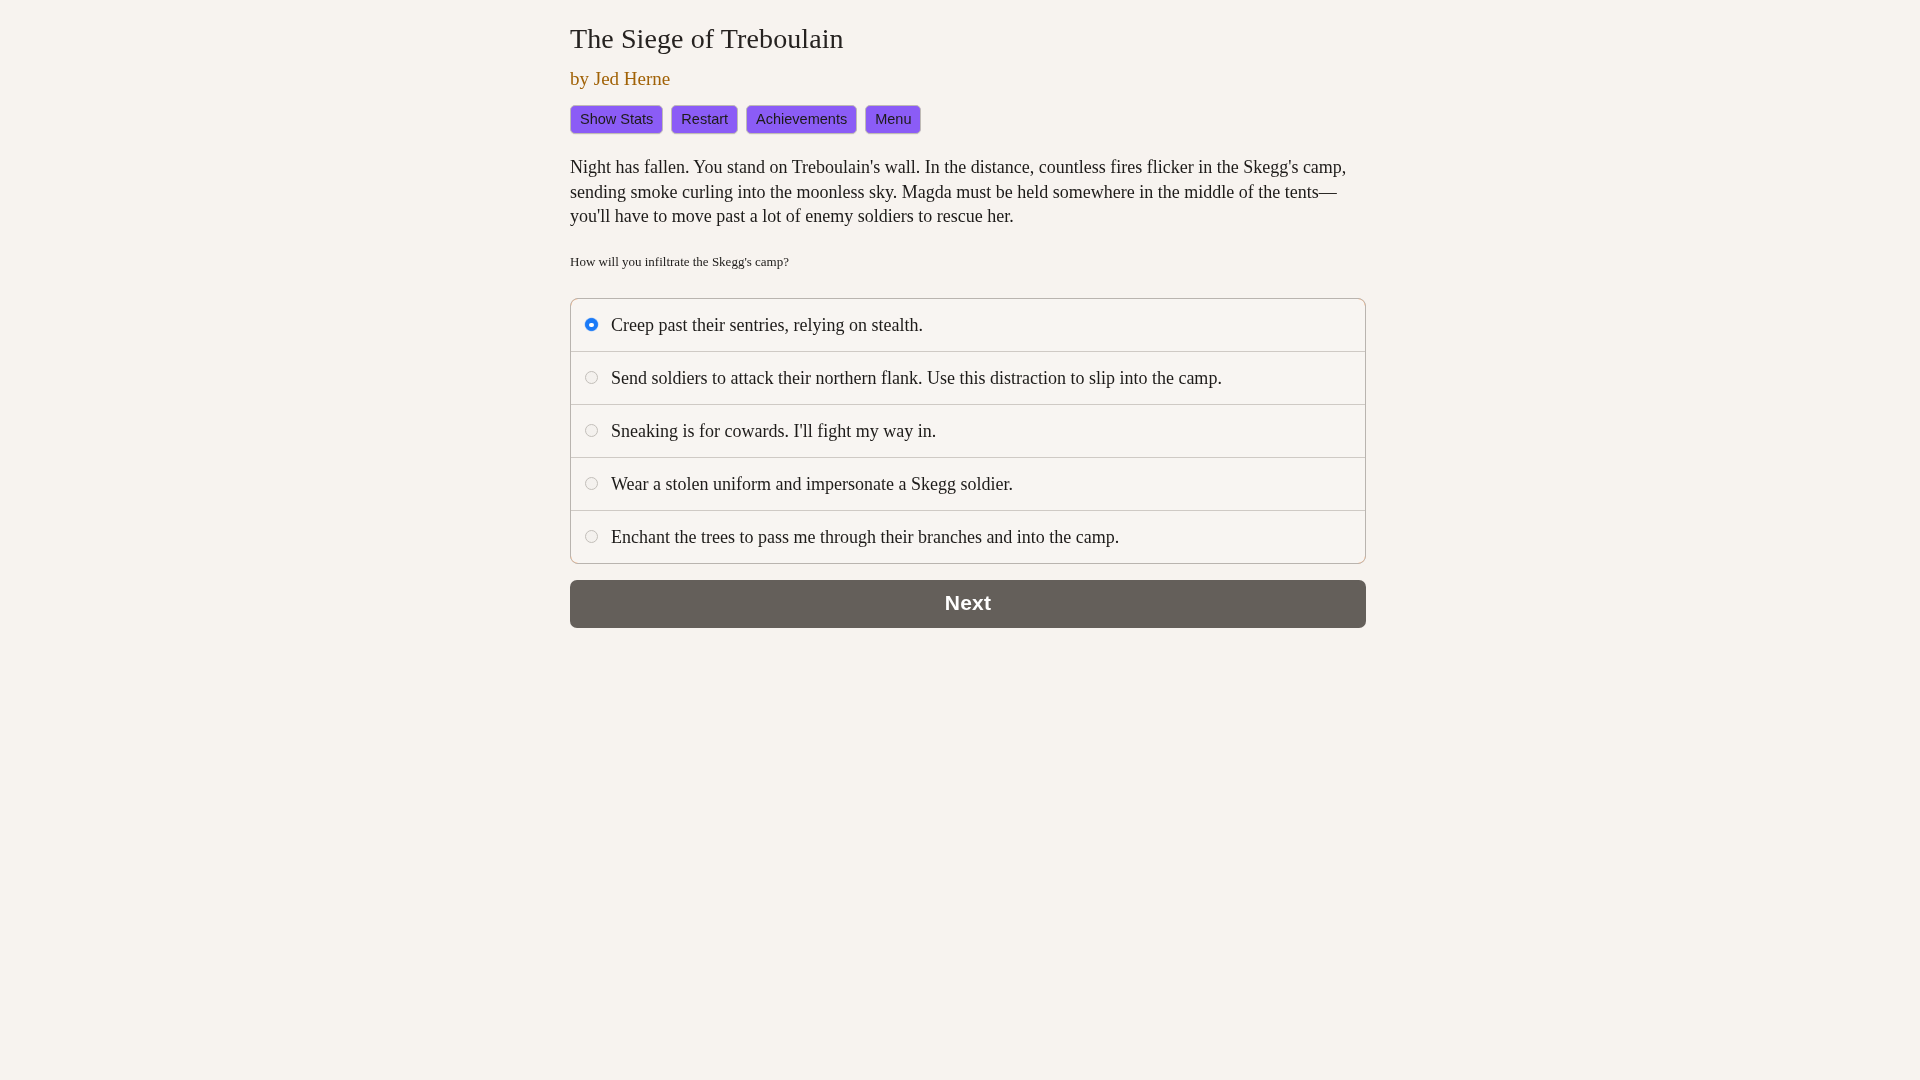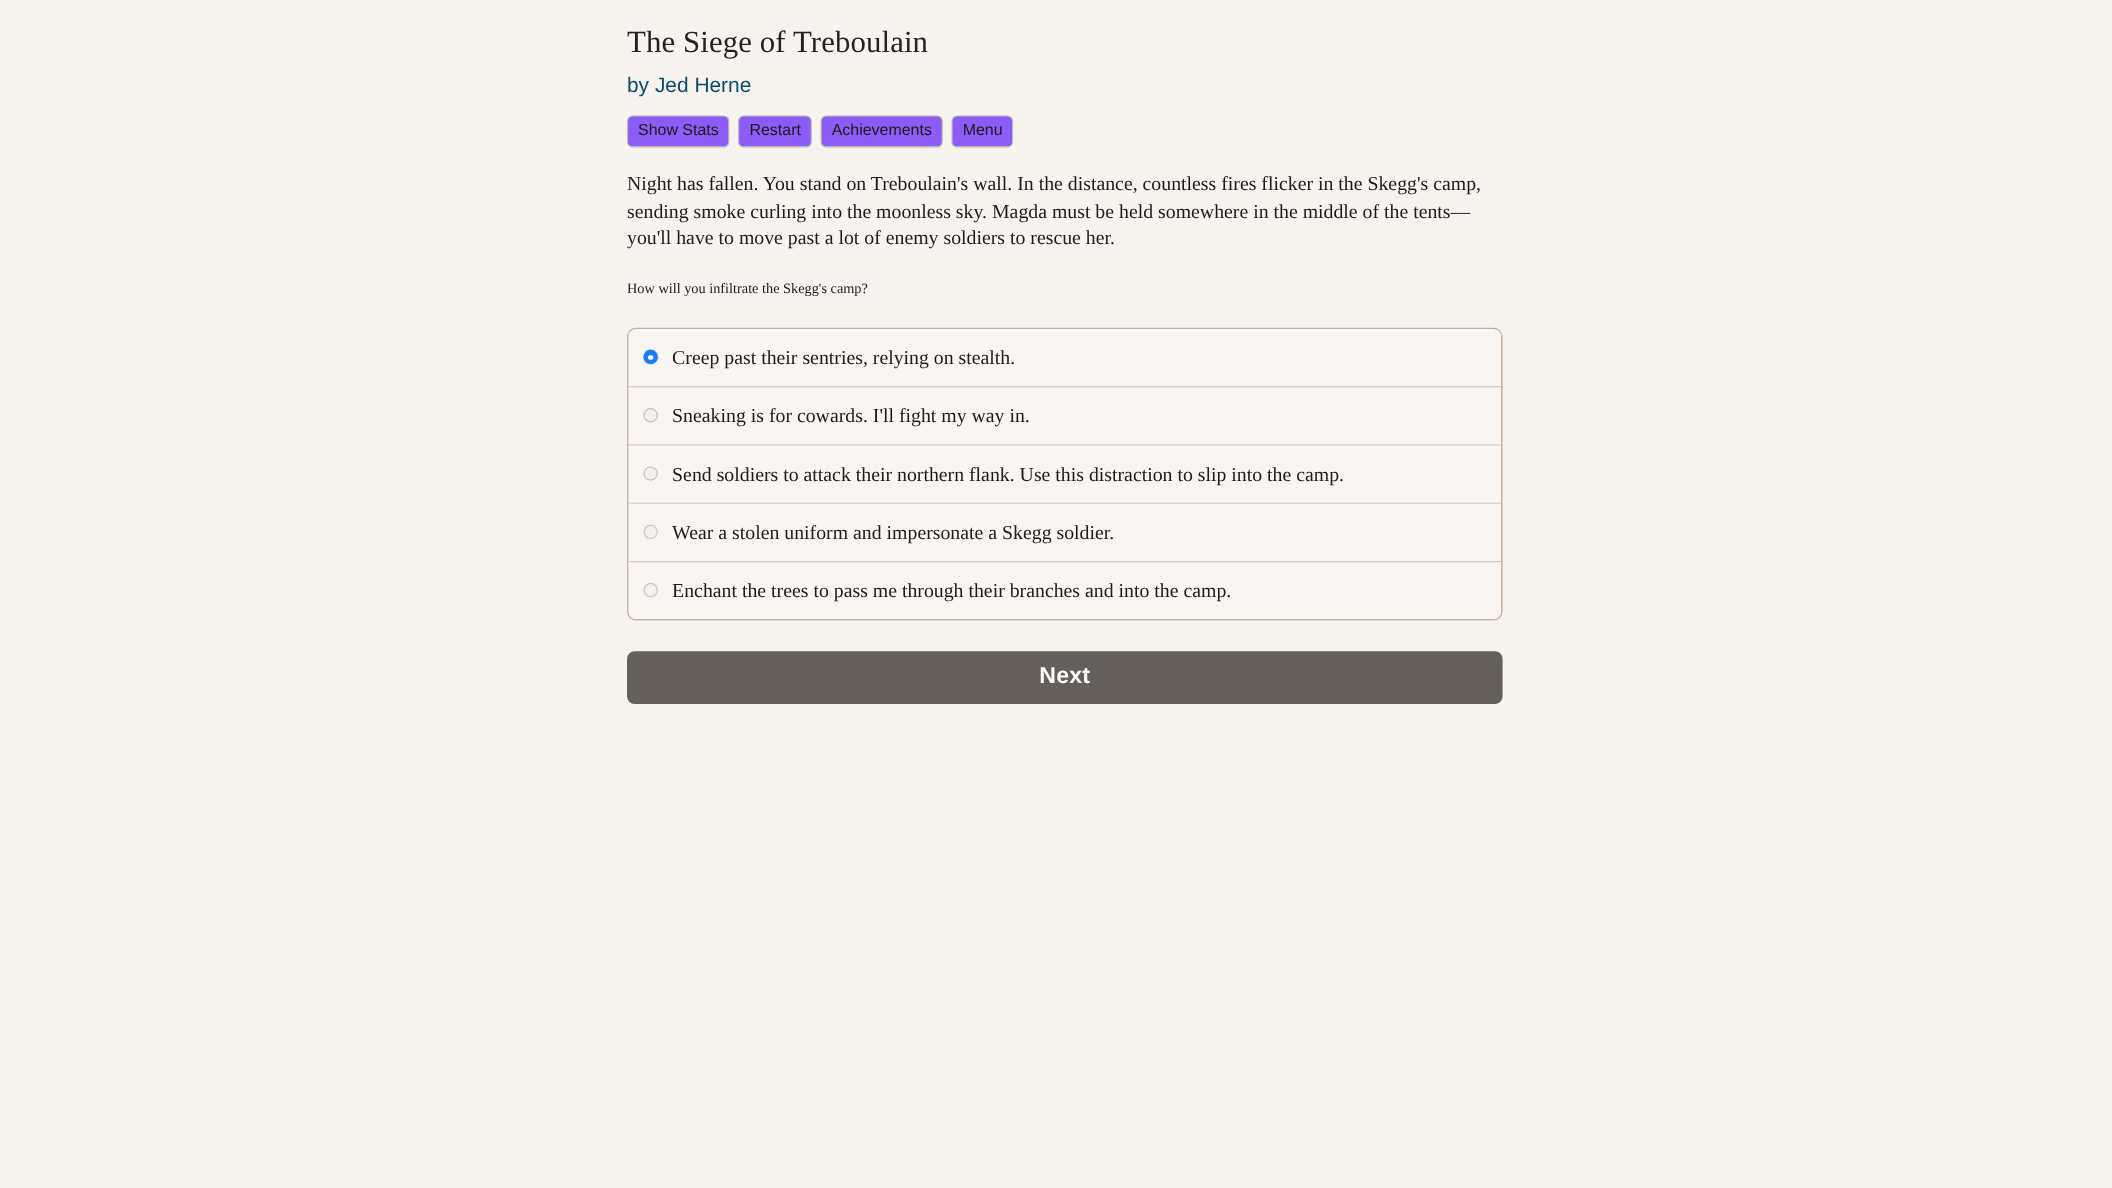--- a/index.html
+++ b/index.html
@@ -27,24 +27,24 @@
     font-family: "Liberation Serif", "DejaVu Serif", serif;
     font-size: 28px;
     font-weight: normal;
     line-height: 1.2;
     color: #262220;
     margin: 0;
     padding-top: 22px;
     letter-spacing: 0.1px;
   }
   .game-byline {
-    font-family: Liberation Sans, sans-serif;
+    font-family: Liberation Serif, serif;
     font-size: 19px;
     font-weight: normal;
-    color: #0c4a6e;
+    color: #a16207;
     margin: 0;
     padding-top: 12px;
   }
 
   
   .toolbar {
     display: flex;
     gap: 8px;
     padding-top: 15px;
     align-items: flex-start;
@@ -143,21 +143,21 @@
     font-family: "Liberation Serif", "DejaVu Serif", serif;
     font-size: 18px;
     line-height: 22px;
     color: #1d1b19;
   }
 
   
   .next-button {
     display: block;
     width: 100%;
-    margin-top: 28px;
+    margin-top: 16px;
     padding: 11px 0 13px 0;
     background: #645f5a;
     color: #ffffff;
     border: none;
     border-radius: 7px;
     font-family: "Liberation Sans Narrow", "Liberation Sans", "DejaVu Sans", sans-serif;
     font-size: 21px;
     font-weight: bold;
     letter-spacing: 0.2px;
     cursor: pointer;
@@ -186,30 +186,30 @@
 
   <div class="choices-panel">
 
     <div class="choice-row selected">
       <span class="radio on"></span>
       <span class="choice-label">Creep past their sentries, relying on stealth.</span>
     </div>
 
     <div class="choice-row">
       <span class="radio off"></span>
+      <span class="choice-label">Send soldiers to attack their northern flank. Use this distraction to slip into the camp.</span>
+    </div>
+
+    <div class="choice-row">
+      <span class="radio off"></span>
       <span class="choice-label">Sneaking is for cowards. I'll fight my way in.</span>
     </div>
 
     <div class="choice-row">
       <span class="radio off"></span>
-      <span class="choice-label">Send soldiers to attack their northern flank. Use this distraction to slip into the camp.</span>
-    </div>
-
-    <div class="choice-row">
-      <span class="radio off"></span>
       <span class="choice-label">Wear a stolen uniform and impersonate a Skegg soldier.</span>
     </div>
 
     <div class="choice-row">
       <span class="radio off"></span>
       <span class="choice-label">Enchant the trees to pass me through their branches and into the camp.</span>
     </div>
 
   </div>
 

